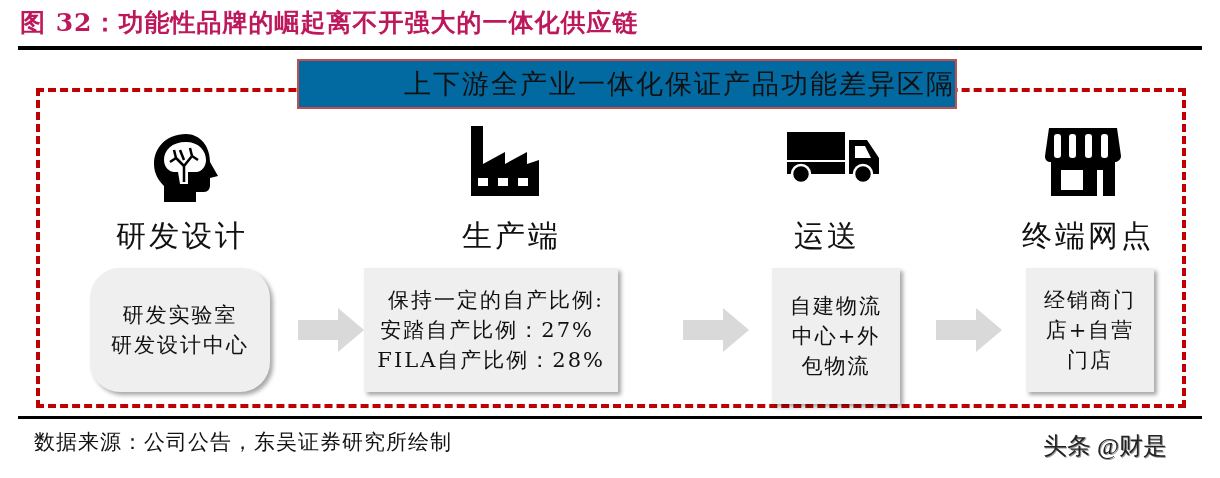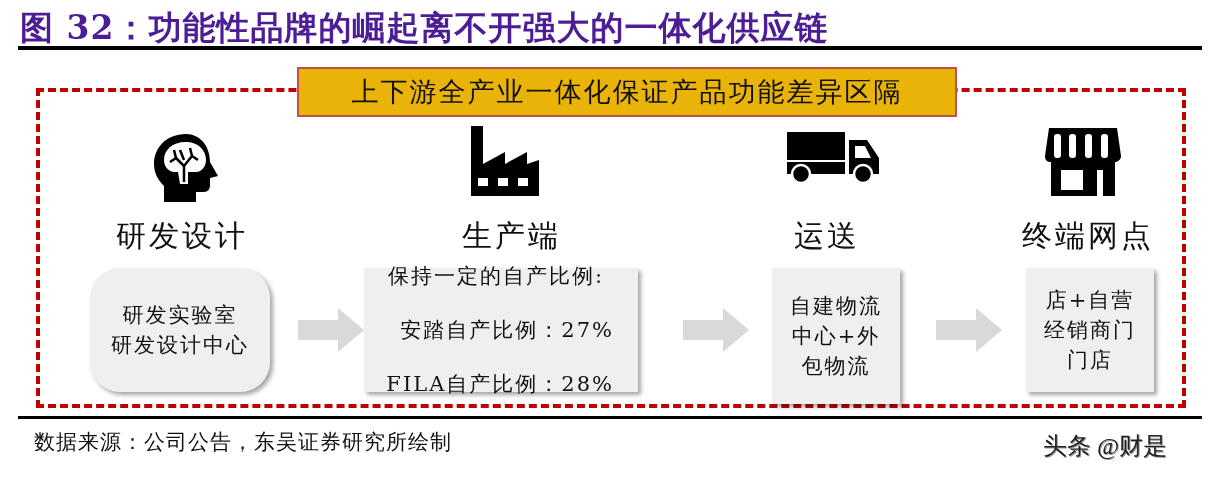--- a/index.html
+++ b/index.html
@@ -1,26 +1,26 @@
 <!DOCTYPE html>
 <html><head>
 <meta charset="utf-8">
 <style>
   html, body { margin:0; padding:0; background:#ffffff; }
   body { width:1220px; height:478px; position:relative; overflow:hidden;
          font-family:"DejaVu Serif","Liberation Serif",serif; color:#111; }
-  .fig-title { position:absolute; left:20px; top:6px; font-size:33px; font-weight:bold;
-               color:#4c1d95; letter-spacing:1px; white-space:nowrap; }
+  .fig-title { position:absolute; left:20px; top:6px; font-size:25px; font-weight:bold;
+               color:#be185d; letter-spacing:1px; white-space:nowrap; }
   .rule-top { position:absolute; left:18px; top:46px; width:1184px; height:4px; background:#000; }
   .dash-frame { position:absolute; left:36px; top:88px; width:1150px; height:320px;
                 border:4px dashed #c00000; box-sizing:border-box; }
   .banner { position:absolute; left:297px; top:59px; width:660px; height:50px;
-            background:#eab308; border:2px solid #c0504d; box-sizing:border-box;
-            display:flex; align-items:center; justify-content:center;
-            font-size:27px; letter-spacing:2px; white-space:nowrap;margin-top:8px; }
+            background:#0369a1; border:2px solid #c0504d; box-sizing:border-box;
+            display:flex; align-items:center; justify-content:flex-end;
+            font-size:27px; letter-spacing:2px; white-space:nowrap; }
   .icon { position:absolute; }
   .stage-label { position:absolute; font-size:30px; letter-spacing:3px; white-space:nowrap; }
   .box { position:absolute; background:#efefef; box-shadow:3px 3px 4px rgba(0,0,0,0.35);
          display:flex; flex-direction:column; align-items:center; justify-content:center;
          font-size:21px; line-height:30px; letter-spacing:2px; text-align:center; }
   .arrow { position:absolute; width:66px; height:44px; }
   .rule-bottom { position:absolute; left:18px; top:416px; width:1184px; height:3px; background:#000; }
   .source { position:absolute; left:34px; top:428px; font-size:21px; letter-spacing:1px; white-space:nowrap; }
   .watermark { position:absolute; left:1043px; top:430px; font-family:Liberation Serif, serif;
                font-size:24px; color:#222; white-space:nowrap; text-shadow:1px 1px 0 #999; }
@@ -54,24 +54,24 @@
 
 <div class="icon" style="left:469px;top:124px;width:72px;height:72px;">
   <svg width="72" height="72" viewBox="0 0 72 72">
     <path d="M2 72 L2 2 L14 2 L14 40 L36 28 L36 40 L58 28 L58 40 L70 36 L70 72 Z" fill="#000"></path>
     <rect x="9" y="54" width="10" height="8" fill="#fff"></rect>
     <rect x="29" y="54" width="10" height="8" fill="#fff"></rect>
     <rect x="49" y="54" width="10" height="8" fill="#fff"></rect>
   </svg>
 </div>
 <div class="stage-label" style="left:462px;top:216px;">生产端</div>
-<div class="box" style="left:364px;top:268px;width:274px;height:124px;gap:24px;">
+<div class="box" style="left:364px;top:268px;width:254px;height:124px;">
   <div style="align-self:flex-start;padding-left:24px;">保持一定的自产比例:</div>
   <div style="align-self:flex-end;padding-right:24px;">安踏自产比例：27%</div>
-  <div style="align-self:flex-end;padding-right:24px;">FILA自产比例：28%</div>
+  <div style="align-self:flex-end;padding-right:13px;">FILA自产比例：28%</div>
 </div>
 <svg class="arrow" style="left:683px;top:308px;" viewBox="0 0 66 44">
   <path d="M0 12 L40 12 L40 0 L66 22 L40 44 L40 32 L0 32 Z" fill="#d9d9d9"></path>
 </svg>
 
 <div class="icon" style="left:787px;top:132px;width:94px;height:54px;">
   <svg width="94" height="54" viewBox="0 0 94 54">
     <rect x="0" y="0" width="58" height="28" fill="#000"></rect>
     <rect x="0" y="30" width="58" height="12" fill="#000"></rect>
     <path d="M62 8 L80 8 L92 26 L92 42 L62 42 Z" fill="#000"></path>
@@ -96,20 +96,20 @@
     <rect x="9" y="8" width="7" height="24" rx="3" fill="#fff"></rect>
     <rect x="24" y="8" width="7" height="24" rx="3" fill="#fff"></rect>
     <rect x="40" y="8" width="7" height="24" rx="3" fill="#fff"></rect>
     <rect x="56" y="8" width="7" height="24" rx="3" fill="#fff"></rect>
     <path d="M6 36 L70 36 L70 70 L58 70 L58 44 L52 44 L52 70 L6 70 Z" fill="#000"></path>
     <rect x="16" y="44" width="22" height="20" fill="#fff"></rect>
   </svg>
 </div>
 <div class="stage-label" style="left:1022px;top:216px;">终端网点</div>
 <div class="box" style="left:1026px;top:268px;width:128px;height:124px;">
+  <div>经销商门</div>
   <div>店+自营</div>
-  <div>经销商门</div>
   <div>门店</div>
 </div>
 
 <div class="rule-bottom"></div>
 <div class="source">数据来源：公司公告，东吴证券研究所绘制</div>
 <div class="watermark">头条 @财是</div>
 
 </body></html>

